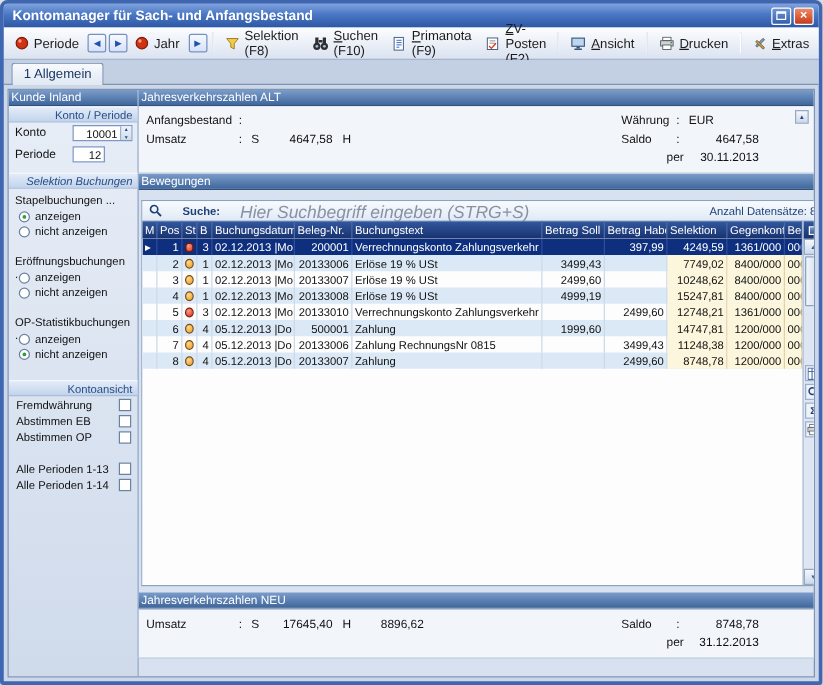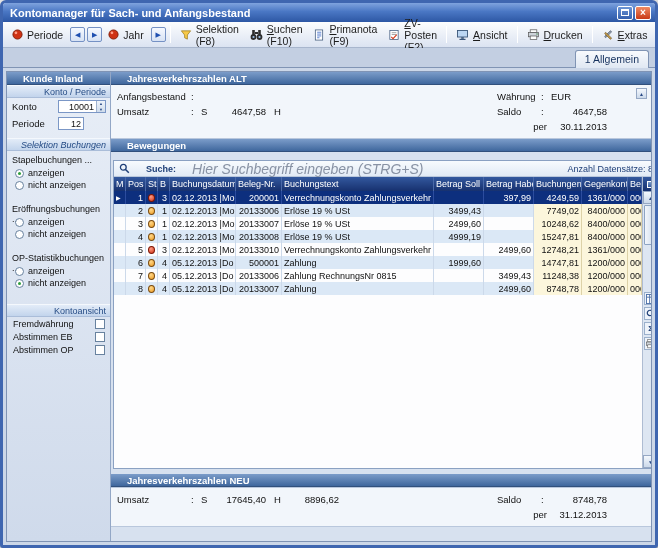--- a/index.html
+++ b/index.html
@@ -21,29 +21,29 @@
     background:linear-gradient(180deg,#fcfdfe,#dbe3f1); border-bottom:1px solid #a8b6cd; font-size:10.5px; color:#1c1c1c; }
   .tb-group { display:flex; align-items:center; gap:2px; }
   .tb-btn { display:flex; align-items:center; gap:4px; padding:2px 4px; border:1px solid transparent; border-radius:2px; }
   .tb-ico { display:flex; align-items:center; }
   .uline { text-decoration:underline; }
   .tb-sep { width:1px; height:17px; background:#9fadc5; border-right:1px solid #fff; margin:0 3px; }
   .nav-btn { width:15px; height:15px; display:flex; align-items:center; justify-content:center;
     border:1px solid #7591c4; border-radius:2px; background:linear-gradient(180deg,#f6f9ff,#d7e2f4);
     color:#2050b0; font-size:7px; }
   
-  .tabstrip { height:20px; flex:0 0 20px; background:#c3cfe2; display:flex; align-items:flex-end; padding:2px 6px 0; border-bottom:1px solid #8094b4;justify-content:flex-end; }
+  .tabstrip { height:20px; flex:0 0 20px; background:#c3cfe2; display:flex; align-items:flex-end; padding:2px 6px 0; border-bottom:1px solid #8094b4; }
   .tab { background:linear-gradient(180deg,#f8fafd,#e0e8f3); border:1px solid #8094b4; border-bottom:none;
     border-radius:3px 3px 0 0; font-size:10.5px; padding:2px 9px 3px; margin-bottom:-1px; color:#16325e; }
   
   .content { flex:1; display:flex; margin:3px; border:1px solid #7f93b4; background:#d7e1ef; overflow:hidden; min-height:0; }
   .left-panel { width:104px; flex:0 0 104px; border-right:1px solid #93a7c6;
     background:linear-gradient(180deg,#e8eef7,#cfdaeb); display:flex; flex-direction:column; }
   .right-panel { flex:1; display:flex; flex-direction:column; min-width:0; }
-  .dkhdr { height:13px; flex:0 0 13px; padding:1px 16px 0; font-size:9.5px; font-weight:bold; color:#fff;
+  .dkhdr { height:13px; flex:0 0 13px; padding:1px 2px 0; font-size:9.5px; font-weight:normal; color:#fff;
     background:linear-gradient(180deg,#7b9cc9,#3f679d); border-bottom:1px solid #31507c; white-space:nowrap; overflow:hidden; }
   .subhdr { height:13px; flex:0 0 13px; padding:1px 4px 0 0; font-size:9px; color:#274d86; text-align:right;
     background:linear-gradient(180deg,#e3ecf8,#c2d4ec); border-top:1px solid #f4f8fd; border-bottom:1px solid #aabdd9; }
   .mt { margin-top:6px;font-style:italic; } .mt2 { margin-top:6px; }
   
   .fld-row { display:flex; align-items:center; justify-content:space-between; height:17px; padding:0 4px 0 5px; font-size:9.5px; color:#111; }
   .fld-slot { width:48px; display:flex; }
   .fld-box { flex:1; height:13px; border:1px solid #7b97c6; background:#fff; display:flex; align-items:center; }
   .fld-box.narrow { flex:0 0 26px; }
   .fld-val { flex:1; text-align:right; padding-right:2px; font-size:9px; }
@@ -324,20 +324,30 @@
           <div class="check-row">
             <span class="check-lab">Abstimmen EB</span>
             <span class="cbox"></span>
           </div>
           <div class="check-row">
             <span class="check-lab">Abstimmen OP</span>
             <span class="cbox"></span>
           </div>
         </div>
       <div class="spacer12"></div>
+      <div id="period-checkboxes">
+          <div class="check-row">
+            <span class="check-lab">Alle Perioden 1-13</span>
+            <span class="cbox"></span>
+          </div>
+          <div class="check-row">
+            <span class="check-lab">Alle Perioden 1-14</span>
+            <span class="cbox"></span>
+          </div>
+        </div>
     </div>
 
     <div class="right-panel">
       <div class="dkhdr">Jahresverkehrszahlen ALT</div>
 
       <div class="jvz-body">
         <div class="mini-scroll">
             <span>▲</span>
           </div>
         <div class="ln">
@@ -411,21 +421,21 @@
                   <span class="hc c6">
                     <span>Buchungstext</span>
                   </span>
                   <span class="hc c7">
                     <span>Betrag Soll</span>
                   </span>
                   <span class="hc c8">
                     <span>Betrag Haben</span>
                   </span>
                   <span class="hc c9">
-                    <span>Buchungen</span>
+                    <span>Selektion</span>
                   </span>
                   <span class="hc c10">
                     <span>Gegenkonto</span>
                   </span>
                   <span class="hc c11">
                     <span>Be</span>
                   </span>
                 </div>
               <div class="gbody" id="grid-body">
                   <div class="grow sel">

